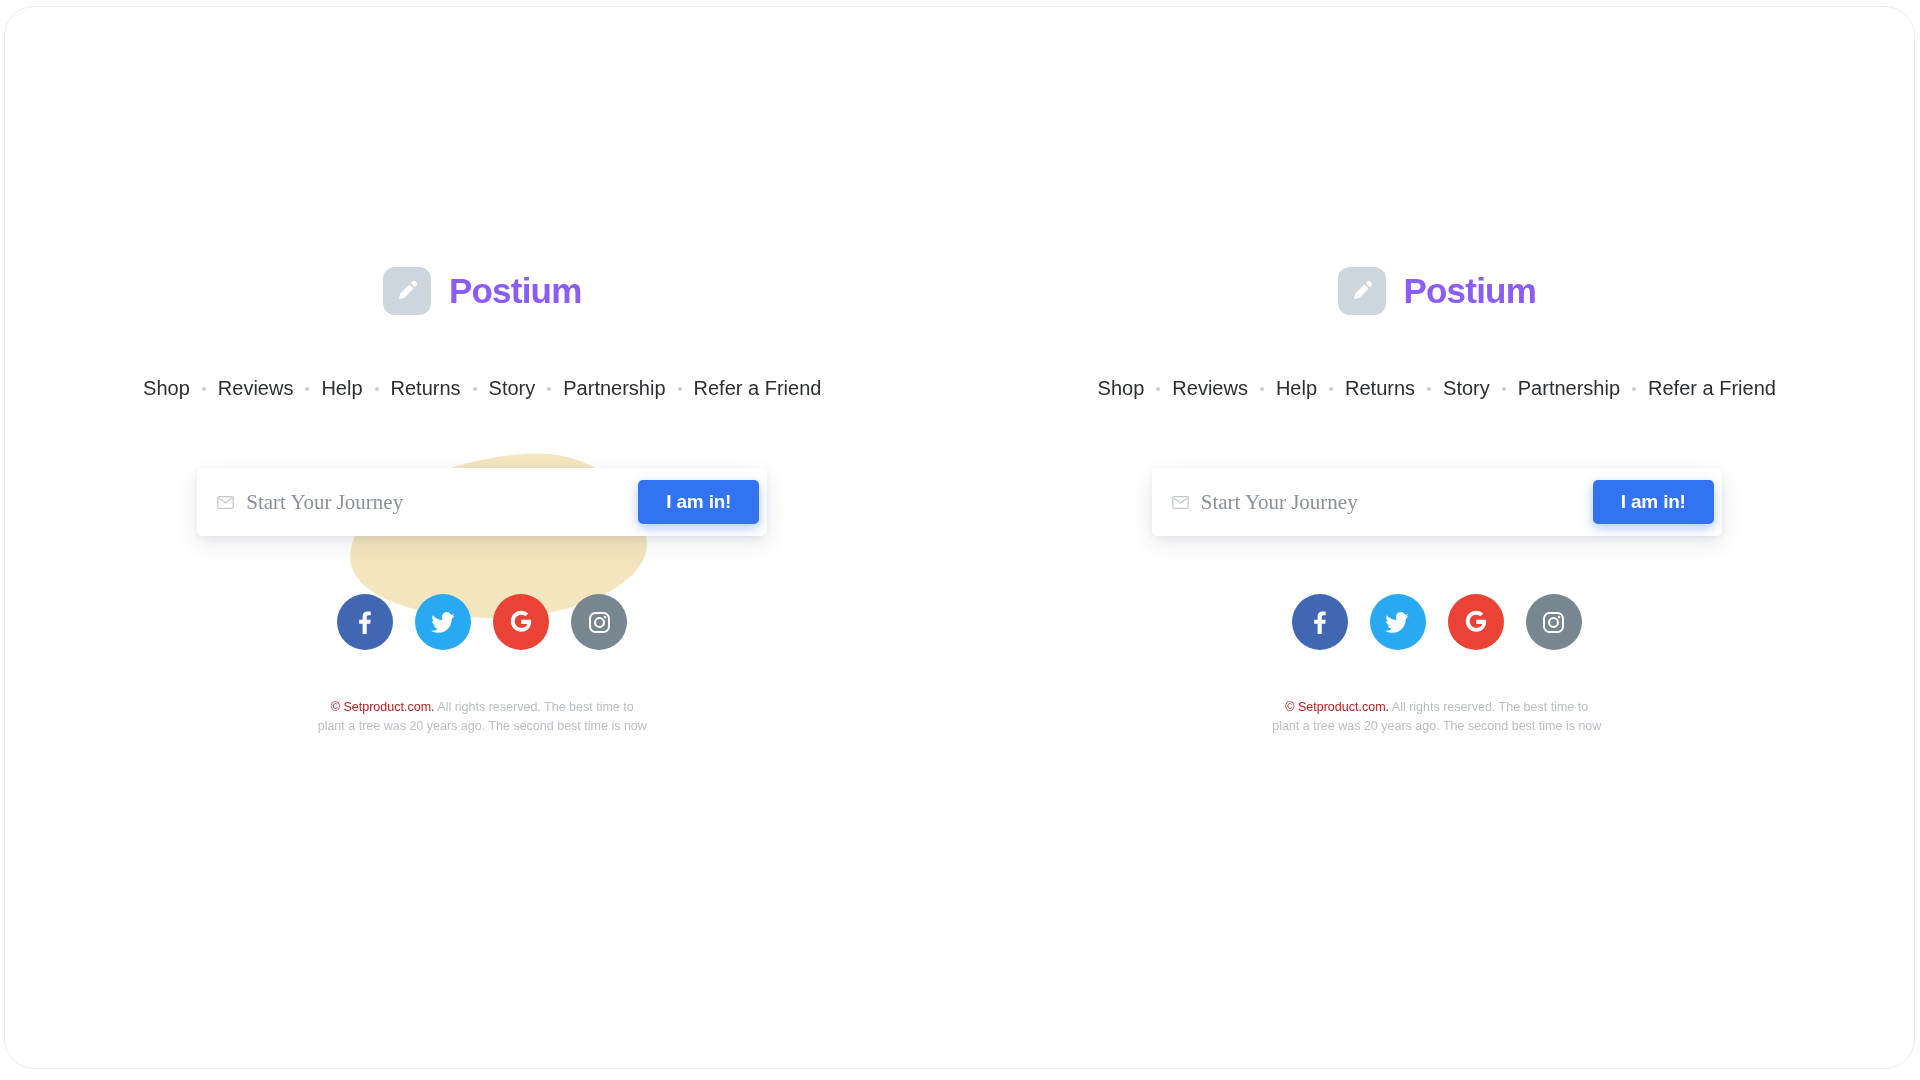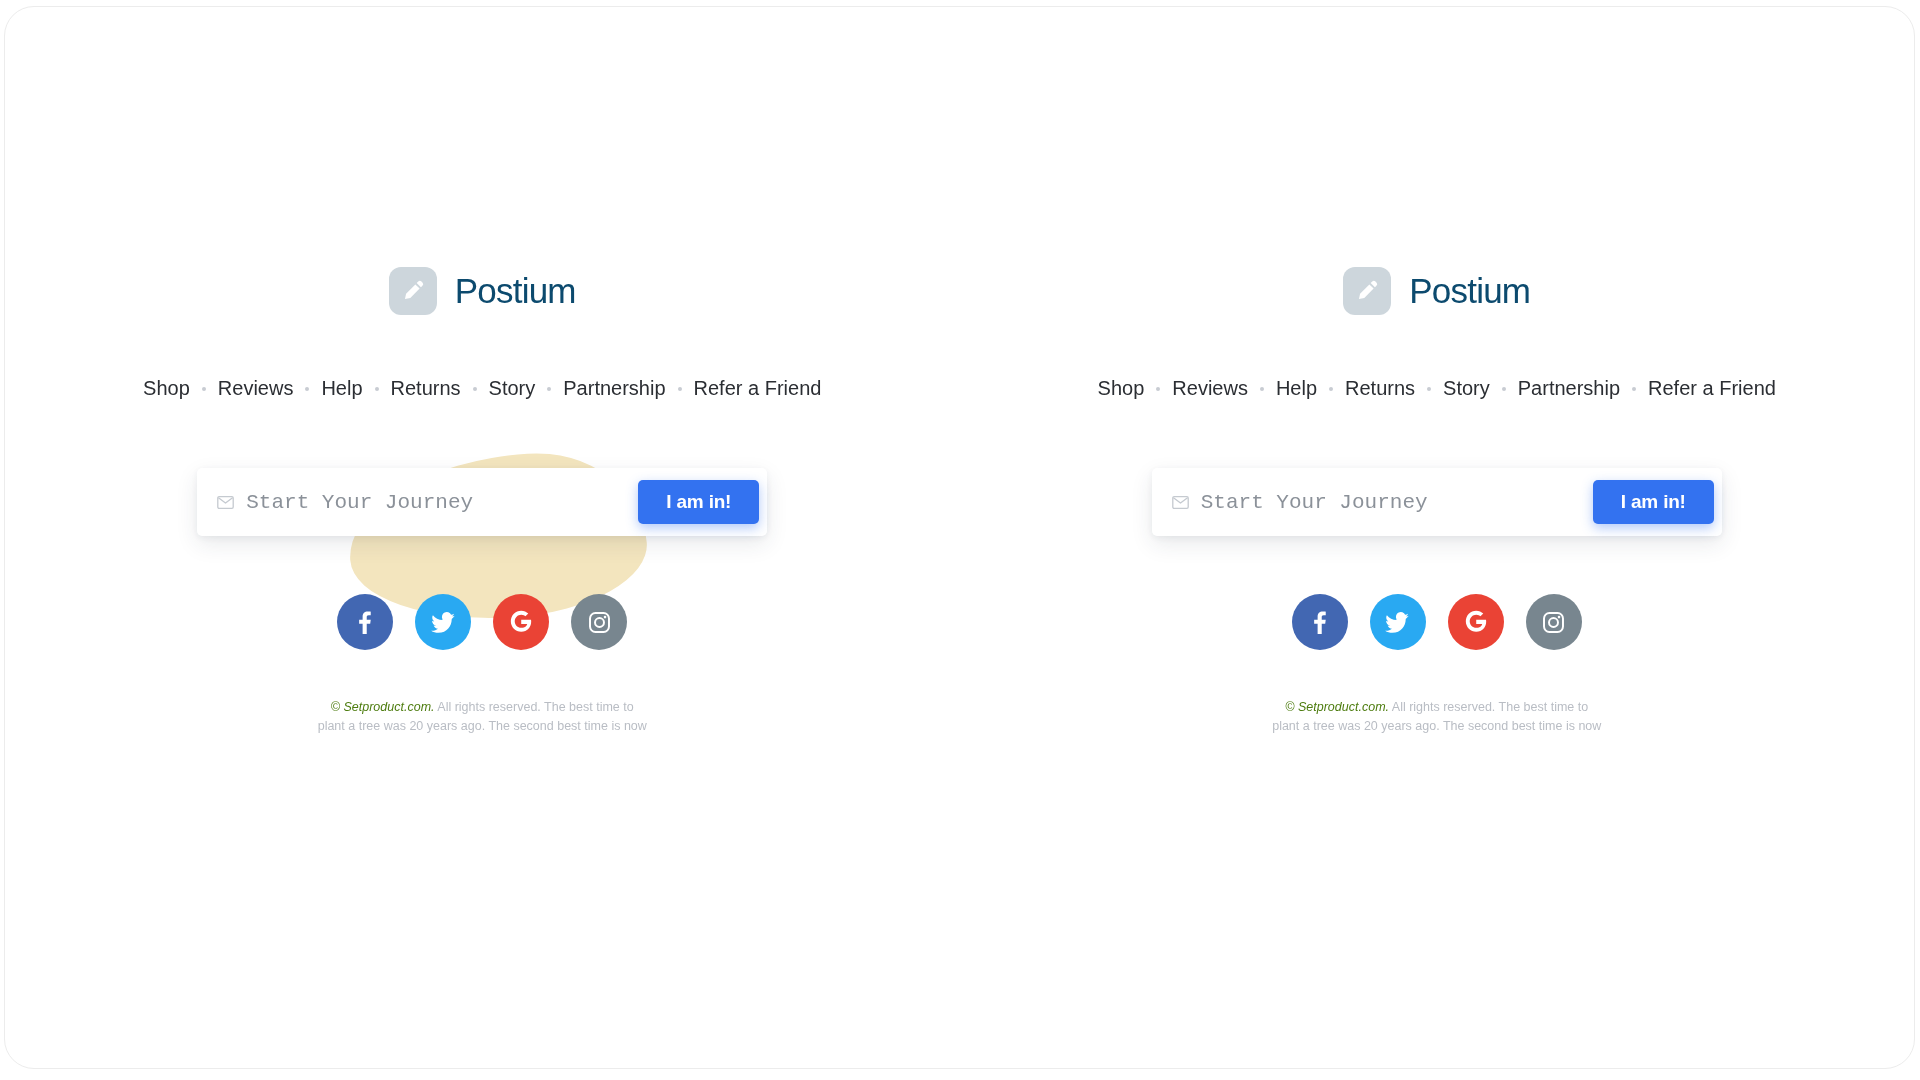--- a/index.html
+++ b/index.html
@@ -69,23 +69,23 @@
     background: #cdd6dc;
     display: flex;
     align-items: center;
     justify-content: center;
   }
 
   .logo-mark svg { display: block; }
 
   .logo-text {
     font-size: 35px;
-    font-weight: 400;
+    font-weight: 700;
     letter-spacing: -0.8px;
-    color: #0c4a6e;
+    color: #8b5cf6;
   }
 
   
   .nav {
     margin-top: 62px;
     display: flex;
     align-items: center;
     position: relative;
     z-index: 2;
   }
@@ -130,21 +130,21 @@
     margin-right: 12px;
     display: flex;
     align-items: center;
   }
 
   .email-input {
     flex: 1 1 auto;
     border: none;
     outline: none;
     background: transparent;
-    font-family: Liberation Mono, monospace;
+    font-family: Liberation Serif, serif;
     font-size: 21px;
     color: #7c838c;
     min-width: 0;
   }
   .email-input::placeholder { color: #8b9199; opacity: 1; }
 
   .cta-button {
     flex: none;
     height: 44px;
     padding: 0 28px;
@@ -189,21 +189,21 @@
   .copyright {
     margin-top: 48px;
     width: 330px;
     text-align: center;
     font-size: 12.5px;
     line-height: 1.55;
     color: #b9bdc4;
     position: relative;
     z-index: 2;
   }
-  .copyright .brand { color: #4d7c0f; font-style: italic; }
+  .copyright .brand { color: #b91c1c; }
 </style>
 </head>
 <body>
 
 <div class="page-card">
   <div class="panels">
 
     <div class="panel">
 
       <div class="blob"></div>

